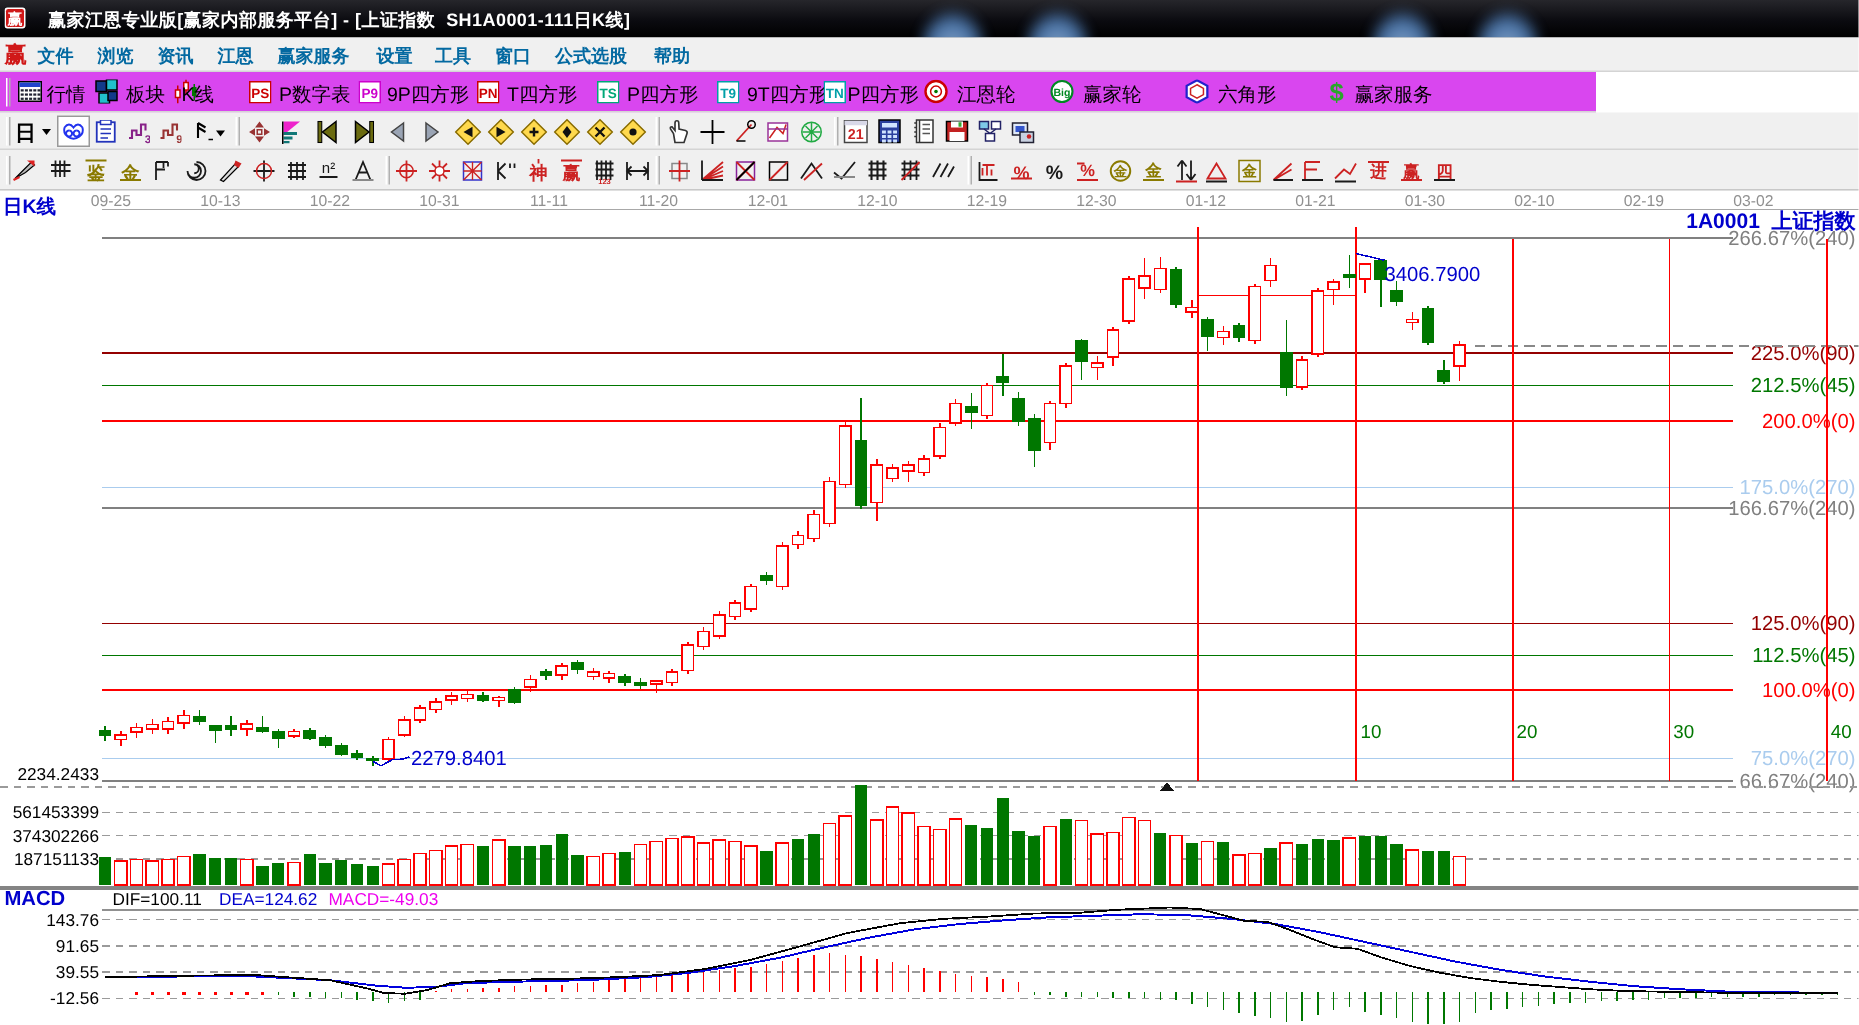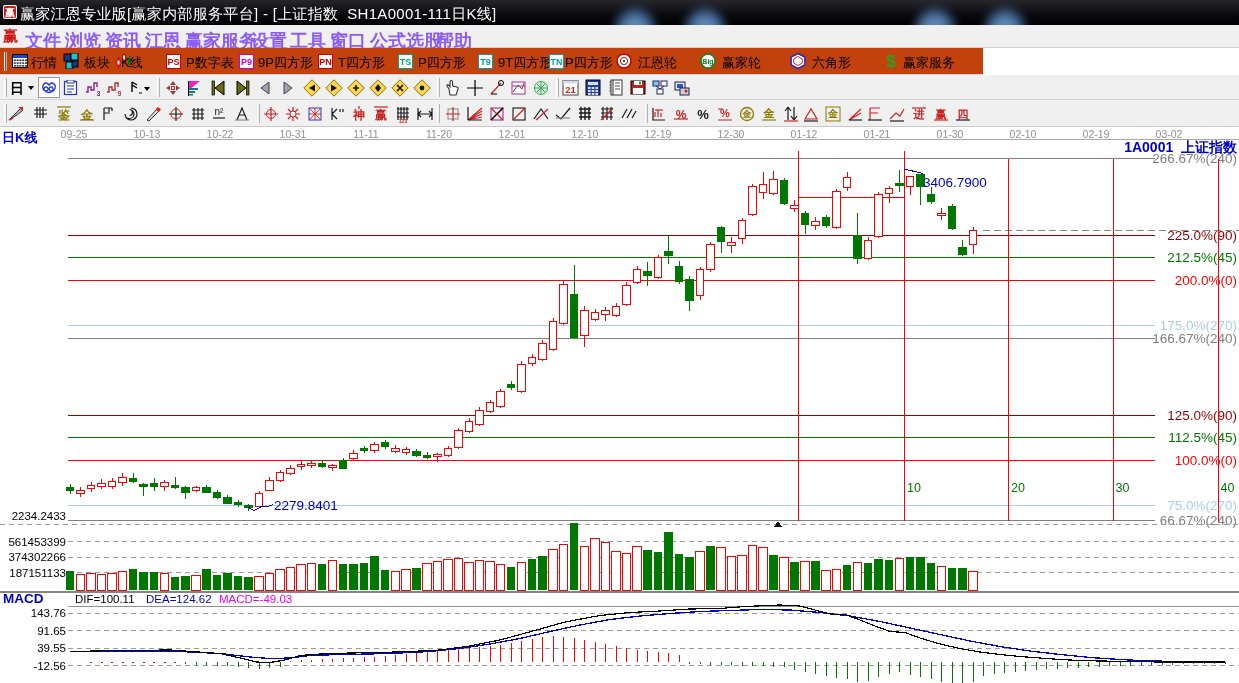--- a/index.html
+++ b/index.html
@@ -1,27 +1,27 @@
 <!DOCTYPE html>
 <html><head><meta charset="utf-8"><style>
 *{margin:0;padding:0;box-sizing:border-box}
 html,body{width:1239px;height:683px;overflow:hidden;background:#fff;
 font-family:"Liberation Sans",sans-serif}
 .abs{position:absolute}
 #titlebar{position:absolute;left:0;top:0;width:1239px;height:25px;
 background:linear-gradient(#26262b,#0b0b10 55%,#000);overflow:hidden}
-#titlebar .tt{position:absolute;left:20px;top:5px;color:#fff;font-size:15px;
-font-weight:normal;letter-spacing:0.3px}
+#titlebar .tt{position:absolute;left:32px;top:5px;color:#fff;font-size:12px;
+font-weight:bold;letter-spacing:0.3px}
 .blob{position:absolute;top:6px;width:46px;height:26px;border-radius:50% 50% 0 0;
 background:radial-gradient(ellipse at 50% 100%,#9fc4ef 0%,#5585c0 45%,rgba(20,30,60,0) 75%);
 filter:blur(4px);opacity:0.85}
 #menubar{position:absolute;left:0;top:25px;width:1239px;height:23px;background:#f0f0f0;
 border-bottom:1px solid #d4d4d4}
-#menubar span{position:absolute;top:4px;font-size:18px;font-weight:700;color:#8b5cf6}
-#tb1{position:absolute;left:0;top:48px;width:983px;height:27px;background:#c2410c;
+#menubar span{position:absolute;top:4px;font-size:12px;font-weight:700;color:#0369a1}
+#tb1{position:absolute;left:0;top:48px;width:1064px;height:27px;background:#d946ef;
 border-bottom:1px solid #d4d4d4}
 #tb1 span{position:absolute;top:6px;font-size:13px;color:#000}
 #tb2{position:absolute;left:0;top:75px;width:1239px;height:25px;background:#f0f0f0;
 border-bottom:1px solid #d4d4d4}
 #tb3{position:absolute;left:0;top:100px;width:1239px;height:27px;background:#f0f0f0;
 border-bottom:1px solid #c8c8c8}
 .grip{position:absolute;left:4px;width:3px;border-left:1px solid #fff;
 border-right:1px solid #b0b0b0}
 #chart{position:absolute;left:0;top:128px}
 </style></head><body>

